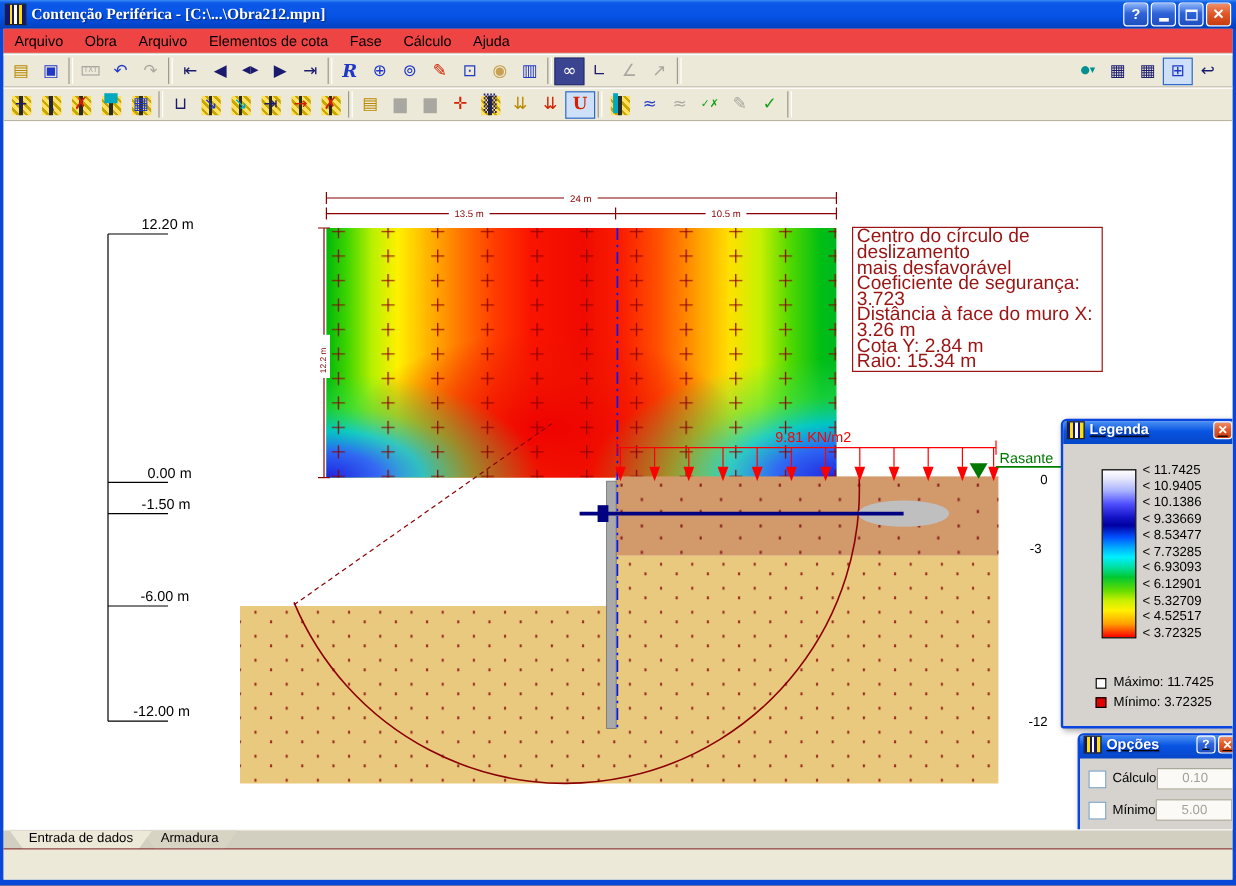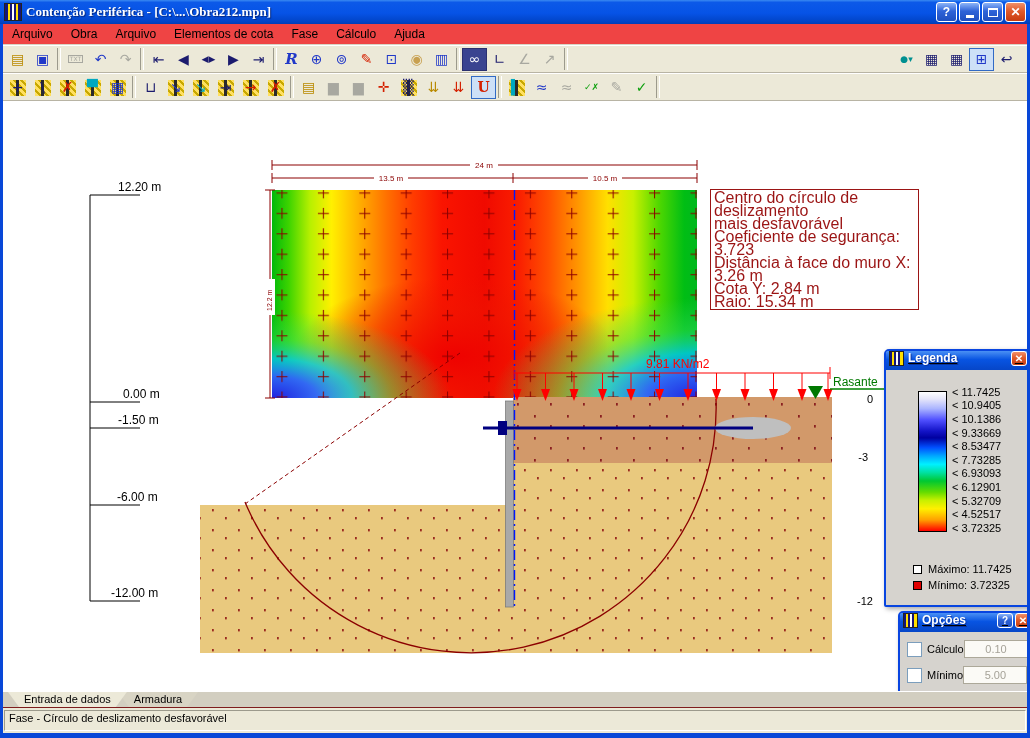--- a/index.html
+++ b/index.html
@@ -656,17 +656,16 @@
       </div>
     </div>
 
     <div class="tabbar">
 
     <span class="tab on">Entrada de dados</span>
         <span class="tab">Armadura</span>
       </div>
 
     <div class="statusbar">
-      <div class="sp sp1">Fase - Círculo de deslizamento desfavorável</div>
     </div>
 
   </div>
 </div>
 
 </body></html>

